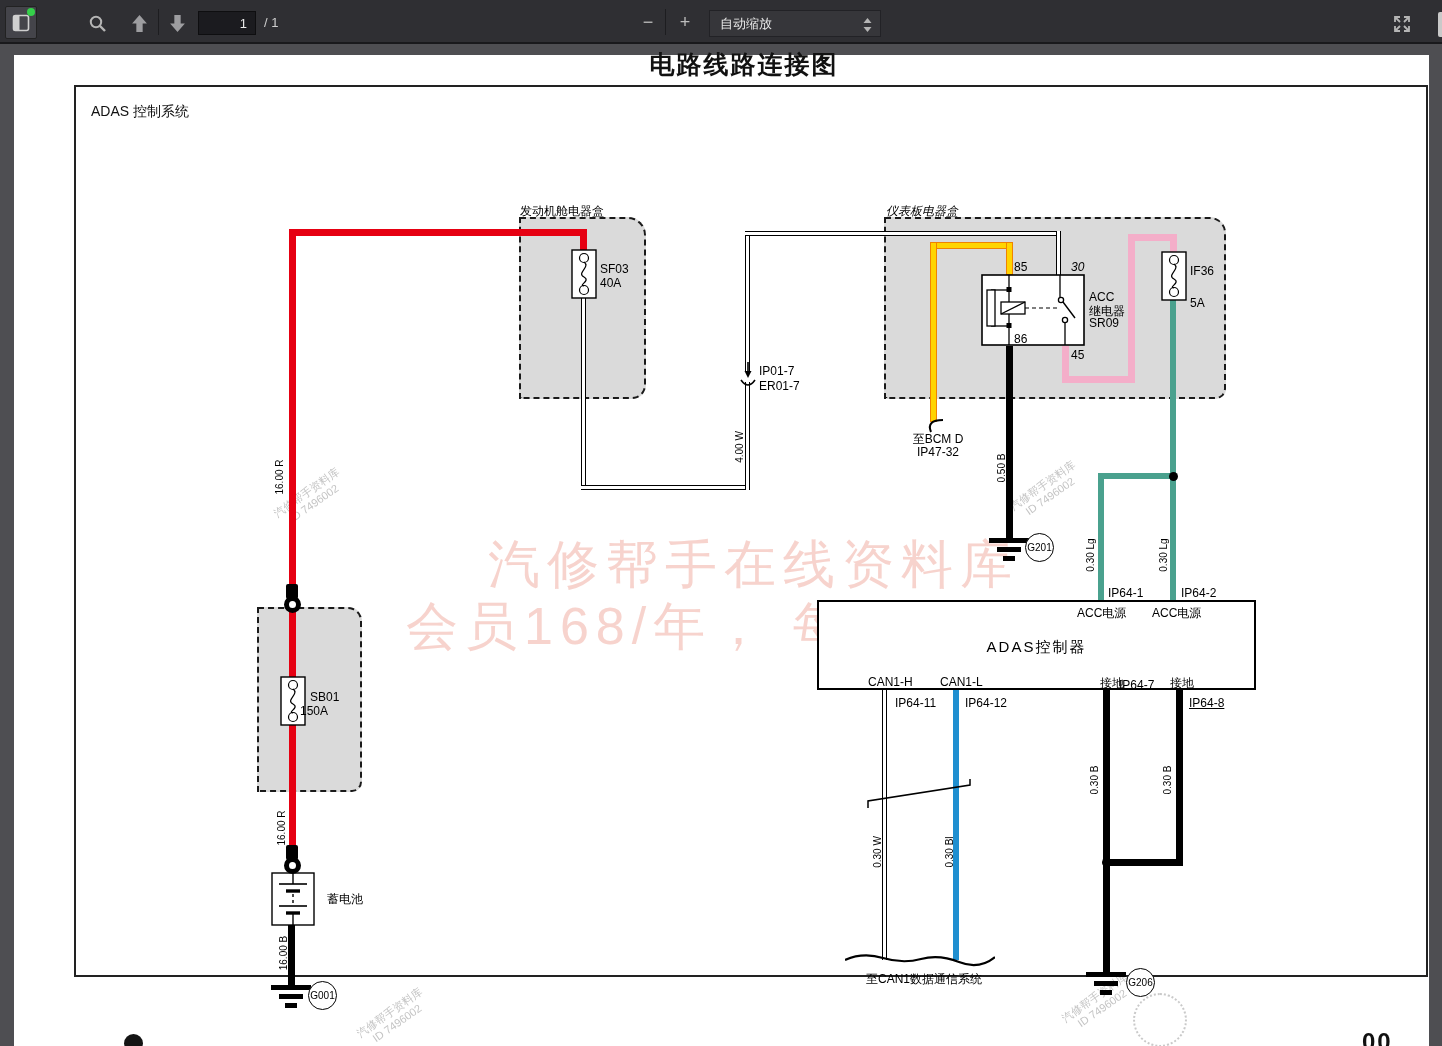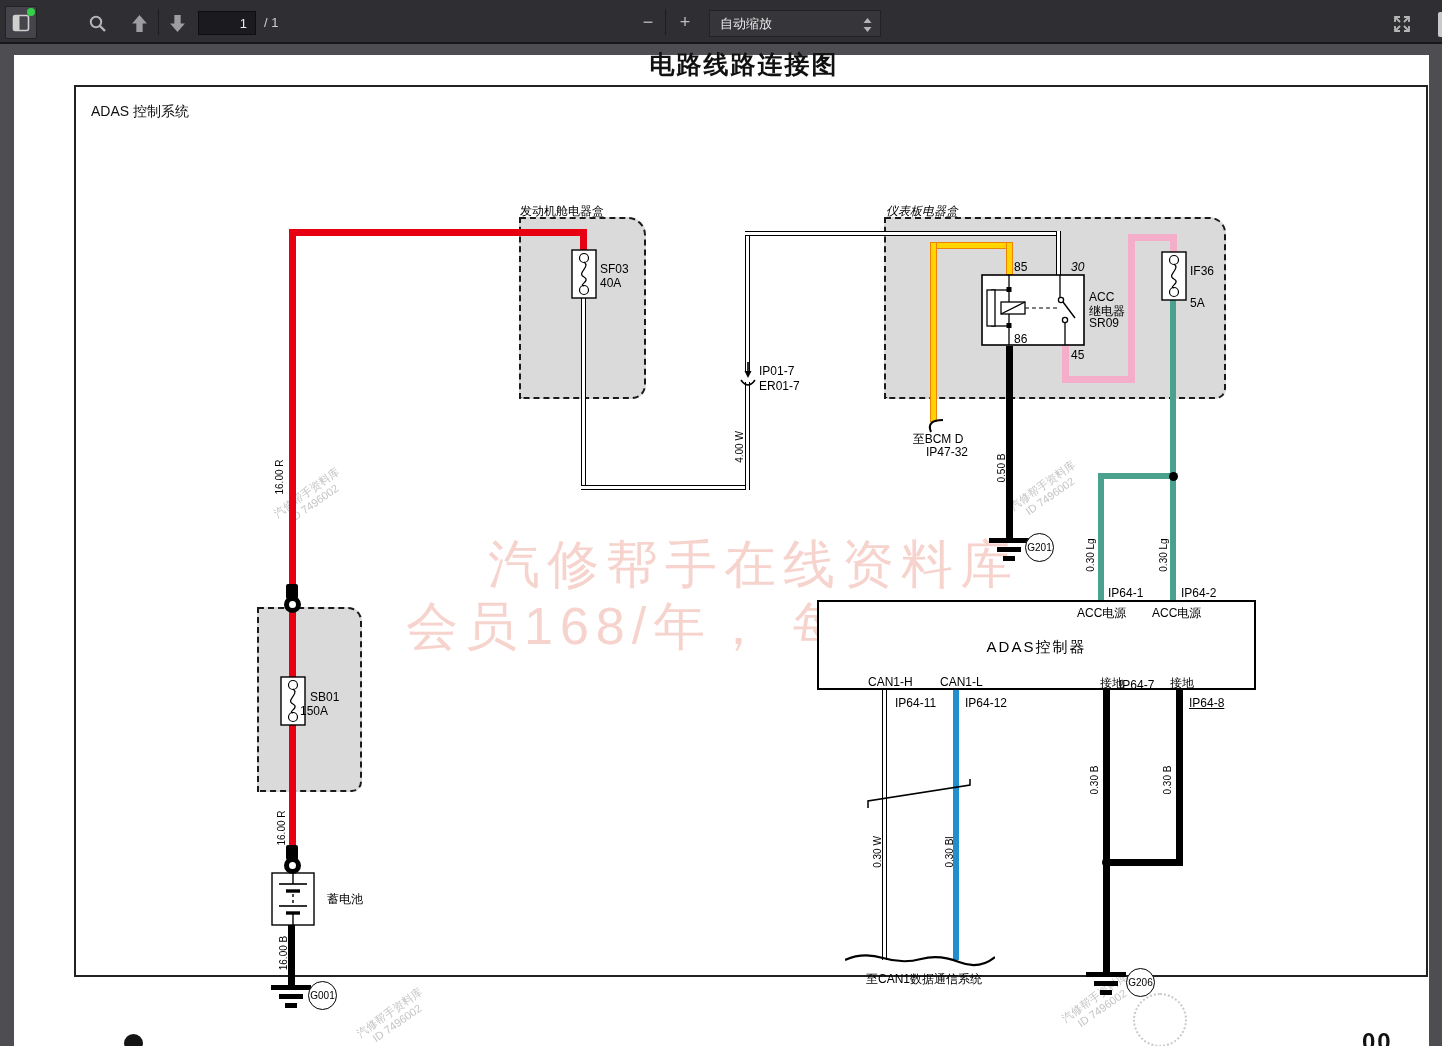--- a/index.html
+++ b/index.html
@@ -233,21 +233,21 @@
 <div class="lb" style="left:759px;top:364px;">IP01-7</div>
 <div class="lb" style="left:759px;top:379px;">ER01-7</div>
 
 <div class="wire w-yel" style="left:930px;top:242px;width:82px;height:7px;"></div>
 <div class="wire w-yel" style="left:930px;top:242px;width:7px;height:180px;"></div>
 <div class="wire w-yel" style="left:1006px;top:242px;width:7px;height:33px;"></div>
 <svg class="comp" style="left:922px;top:418px;" width="24" height="16">
   <path d="M21 2 Q4 2 9 14" fill="none" stroke="#000" stroke-width="2"></path>
 </svg>
 <div class="lb" style="left:908px;top:431px;width:60px;text-align:center;">至BCM D</div>
-<div class="lb" style="left:908px;top:445px;width:60px;text-align:right;">IP47-32</div>
+<div class="lb" style="left:908px;top:445px;width:60px;text-align:center;">IP47-32</div>
 
 <svg class="comp" style="left:981px;top:274px;" width="104" height="72">
   <rect x="1" y="1" width="102" height="70" fill="#fff" stroke="#000" stroke-width="1.6"></rect>
   <line x1="28" y1="1" x2="28" y2="52" stroke="#000" stroke-width="1.3"></line>
   <rect x="25.5" y="13" width="5" height="5" fill="#000"></rect>
   <rect x="25.5" y="49" width="5" height="5" fill="#000"></rect>
   <line x1="10" y1="16" x2="28" y2="16" stroke="#000" stroke-width="1.3"></line>
   <line x1="10" y1="52" x2="28" y2="52" stroke="#000" stroke-width="1.3"></line>
   <rect x="6" y="16" width="8" height="36" fill="#fff" stroke="#000" stroke-width="1.3"></rect>
   <rect x="20" y="28" width="24" height="12" fill="#fff" stroke="#000" stroke-width="1.3"></rect>

